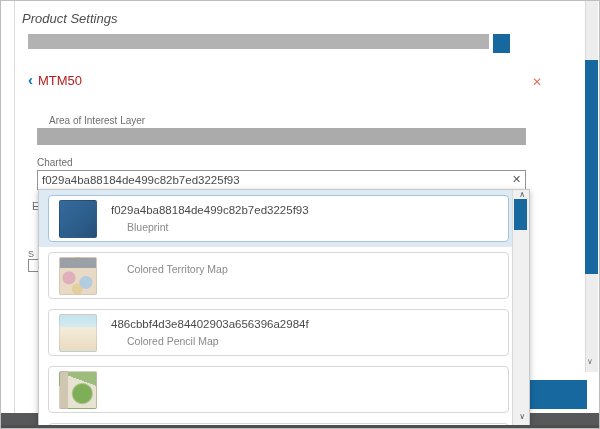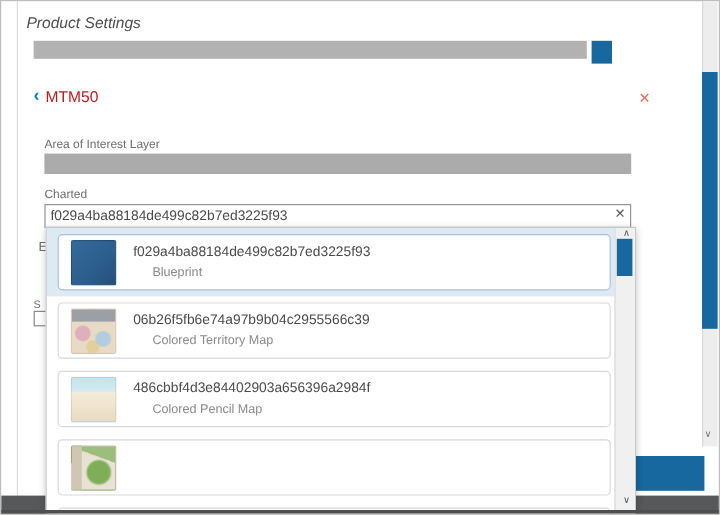--- a/index.html
+++ b/index.html
@@ -17,21 +17,21 @@
   .header-bar{position:absolute;left:27px;top:33px;width:461px;height:15px;background:#b2b2b2;}
   .header-square{position:absolute;left:492px;top:33px;width:17px;height:19px;background:#16689f;}
   
   .back-nav{position:absolute;left:27px;top:71px;height:16px;display:flex;align-items:center;cursor:pointer;}
   .back-chevron{color:#0079c1;font-size:15px;font-weight:bold;line-height:14px;margin-right:5px;}
   .back-label{font-size:13px;color:#b91c1c;}
   
   .close-x{position:absolute;left:531px;top:75px;font-size:12px;color:#e4705c;cursor:pointer;line-height:12px;}
   
   .field-label{position:absolute;font-size:10px;color:#6e6e6e;}
-  .aoi-label{left:36px;top:114px;}
+  .aoi-label{left:48px;top:114px;}
   .aoi-bar{position:absolute;left:36px;top:127px;width:489px;height:17px;background:#ababab;}
   .basemap-label{left:36px;top:156px;}
   .basemap-input{
     position:absolute;left:36px;top:169px;width:489px;height:20px;
     border:1px solid #949494;background:#fff;font-family:"Liberation Sans",sans-serif;
     font-size:11.5px;color:#4a4a4a;padding:1px 20px 1px 4px;outline:none;
   }
   .clear-x{position:absolute;left:511px;top:172px;font-size:11px;color:#5a5a5a;cursor:pointer;line-height:12px;}
   
   .frag-e{position:absolute;left:31px;top:199px;font-size:11px;color:#6e6e6e;z-index:1;}
@@ -131,21 +131,20 @@
           <div class="option-text">
             <div class="option-id">f029a4ba88184de499c82b7ed3225f93</div>
             <div class="option-name">Blueprint</div>
           </div>
         </div>
       </div>
         <div class="option">
         <div class="card">
           <div class="thumb charted-territory-thumbnail"></div>
           <div class="option-text">
-            <div class="option-id">06b26f5fb6e74a97b9b04c2955566c39</div>
             <div class="option-name">Colored Territory Map</div>
           </div>
         </div>
       </div>
         <div class="option">
         <div class="card">
           <div class="thumb colored-pencil-thumbnail"></div>
           <div class="option-text">
             <div class="option-id">486cbbf4d3e84402903a656396a2984f</div>
             <div class="option-name">Colored Pencil Map</div>

